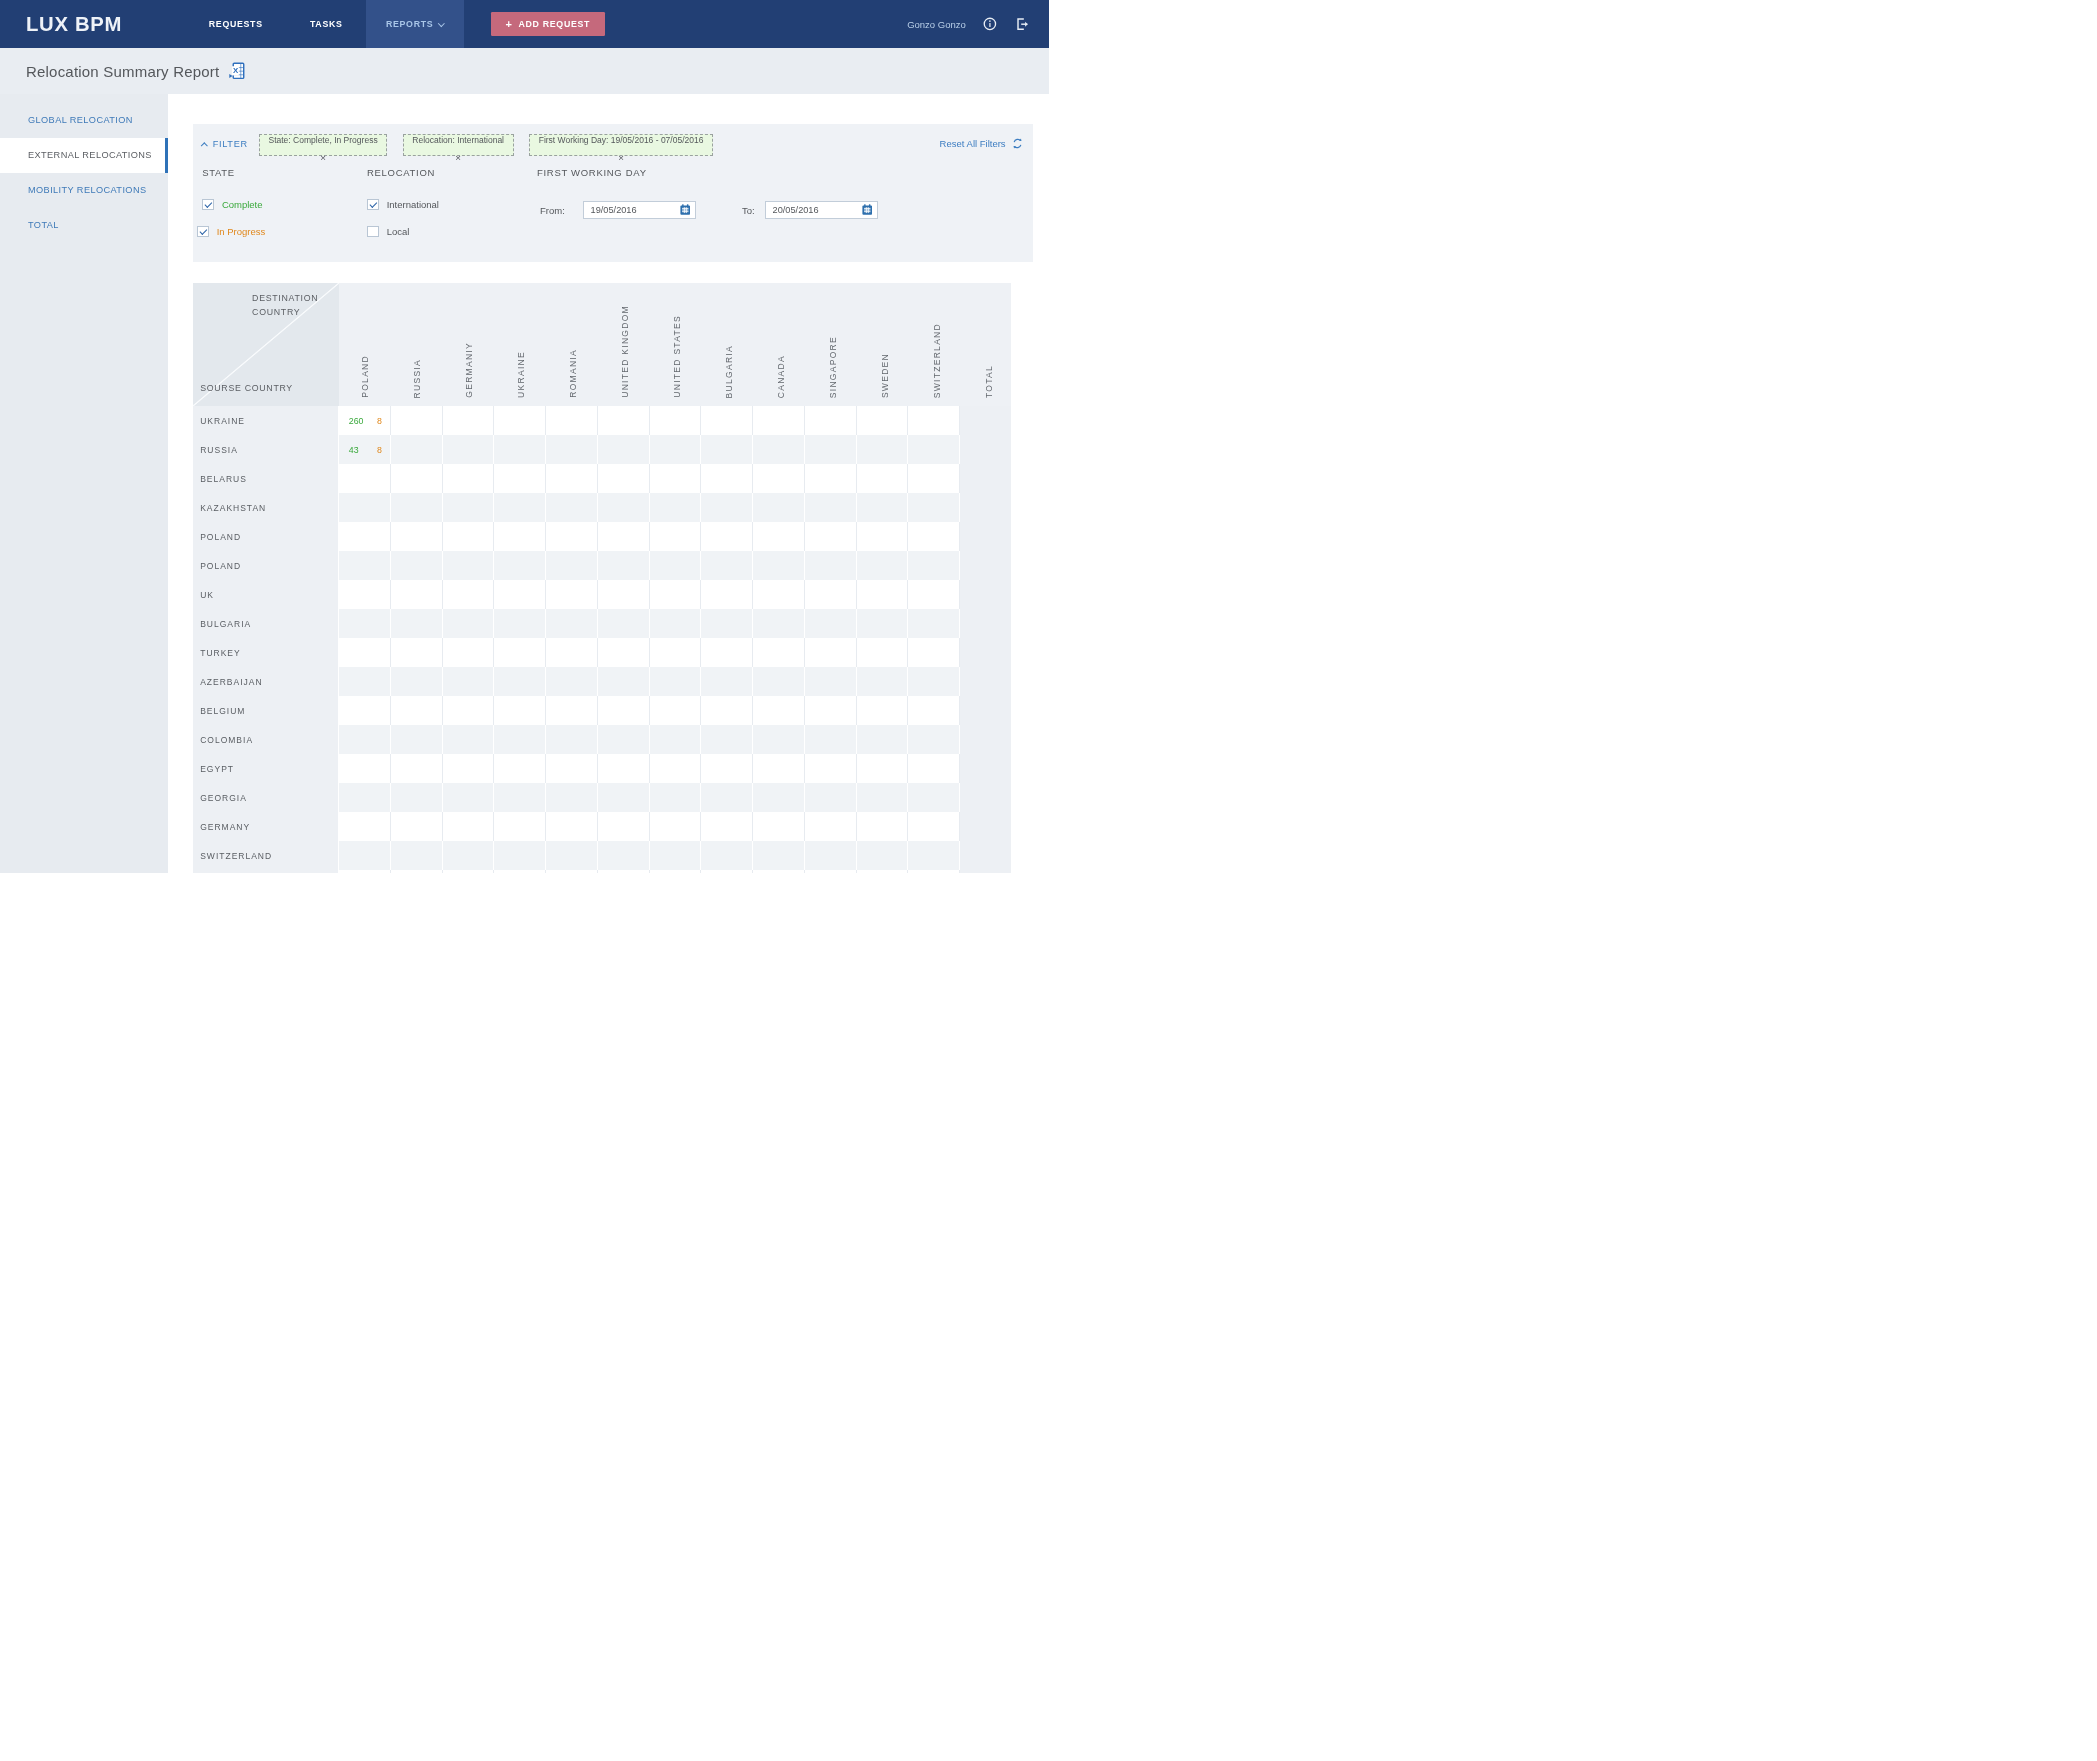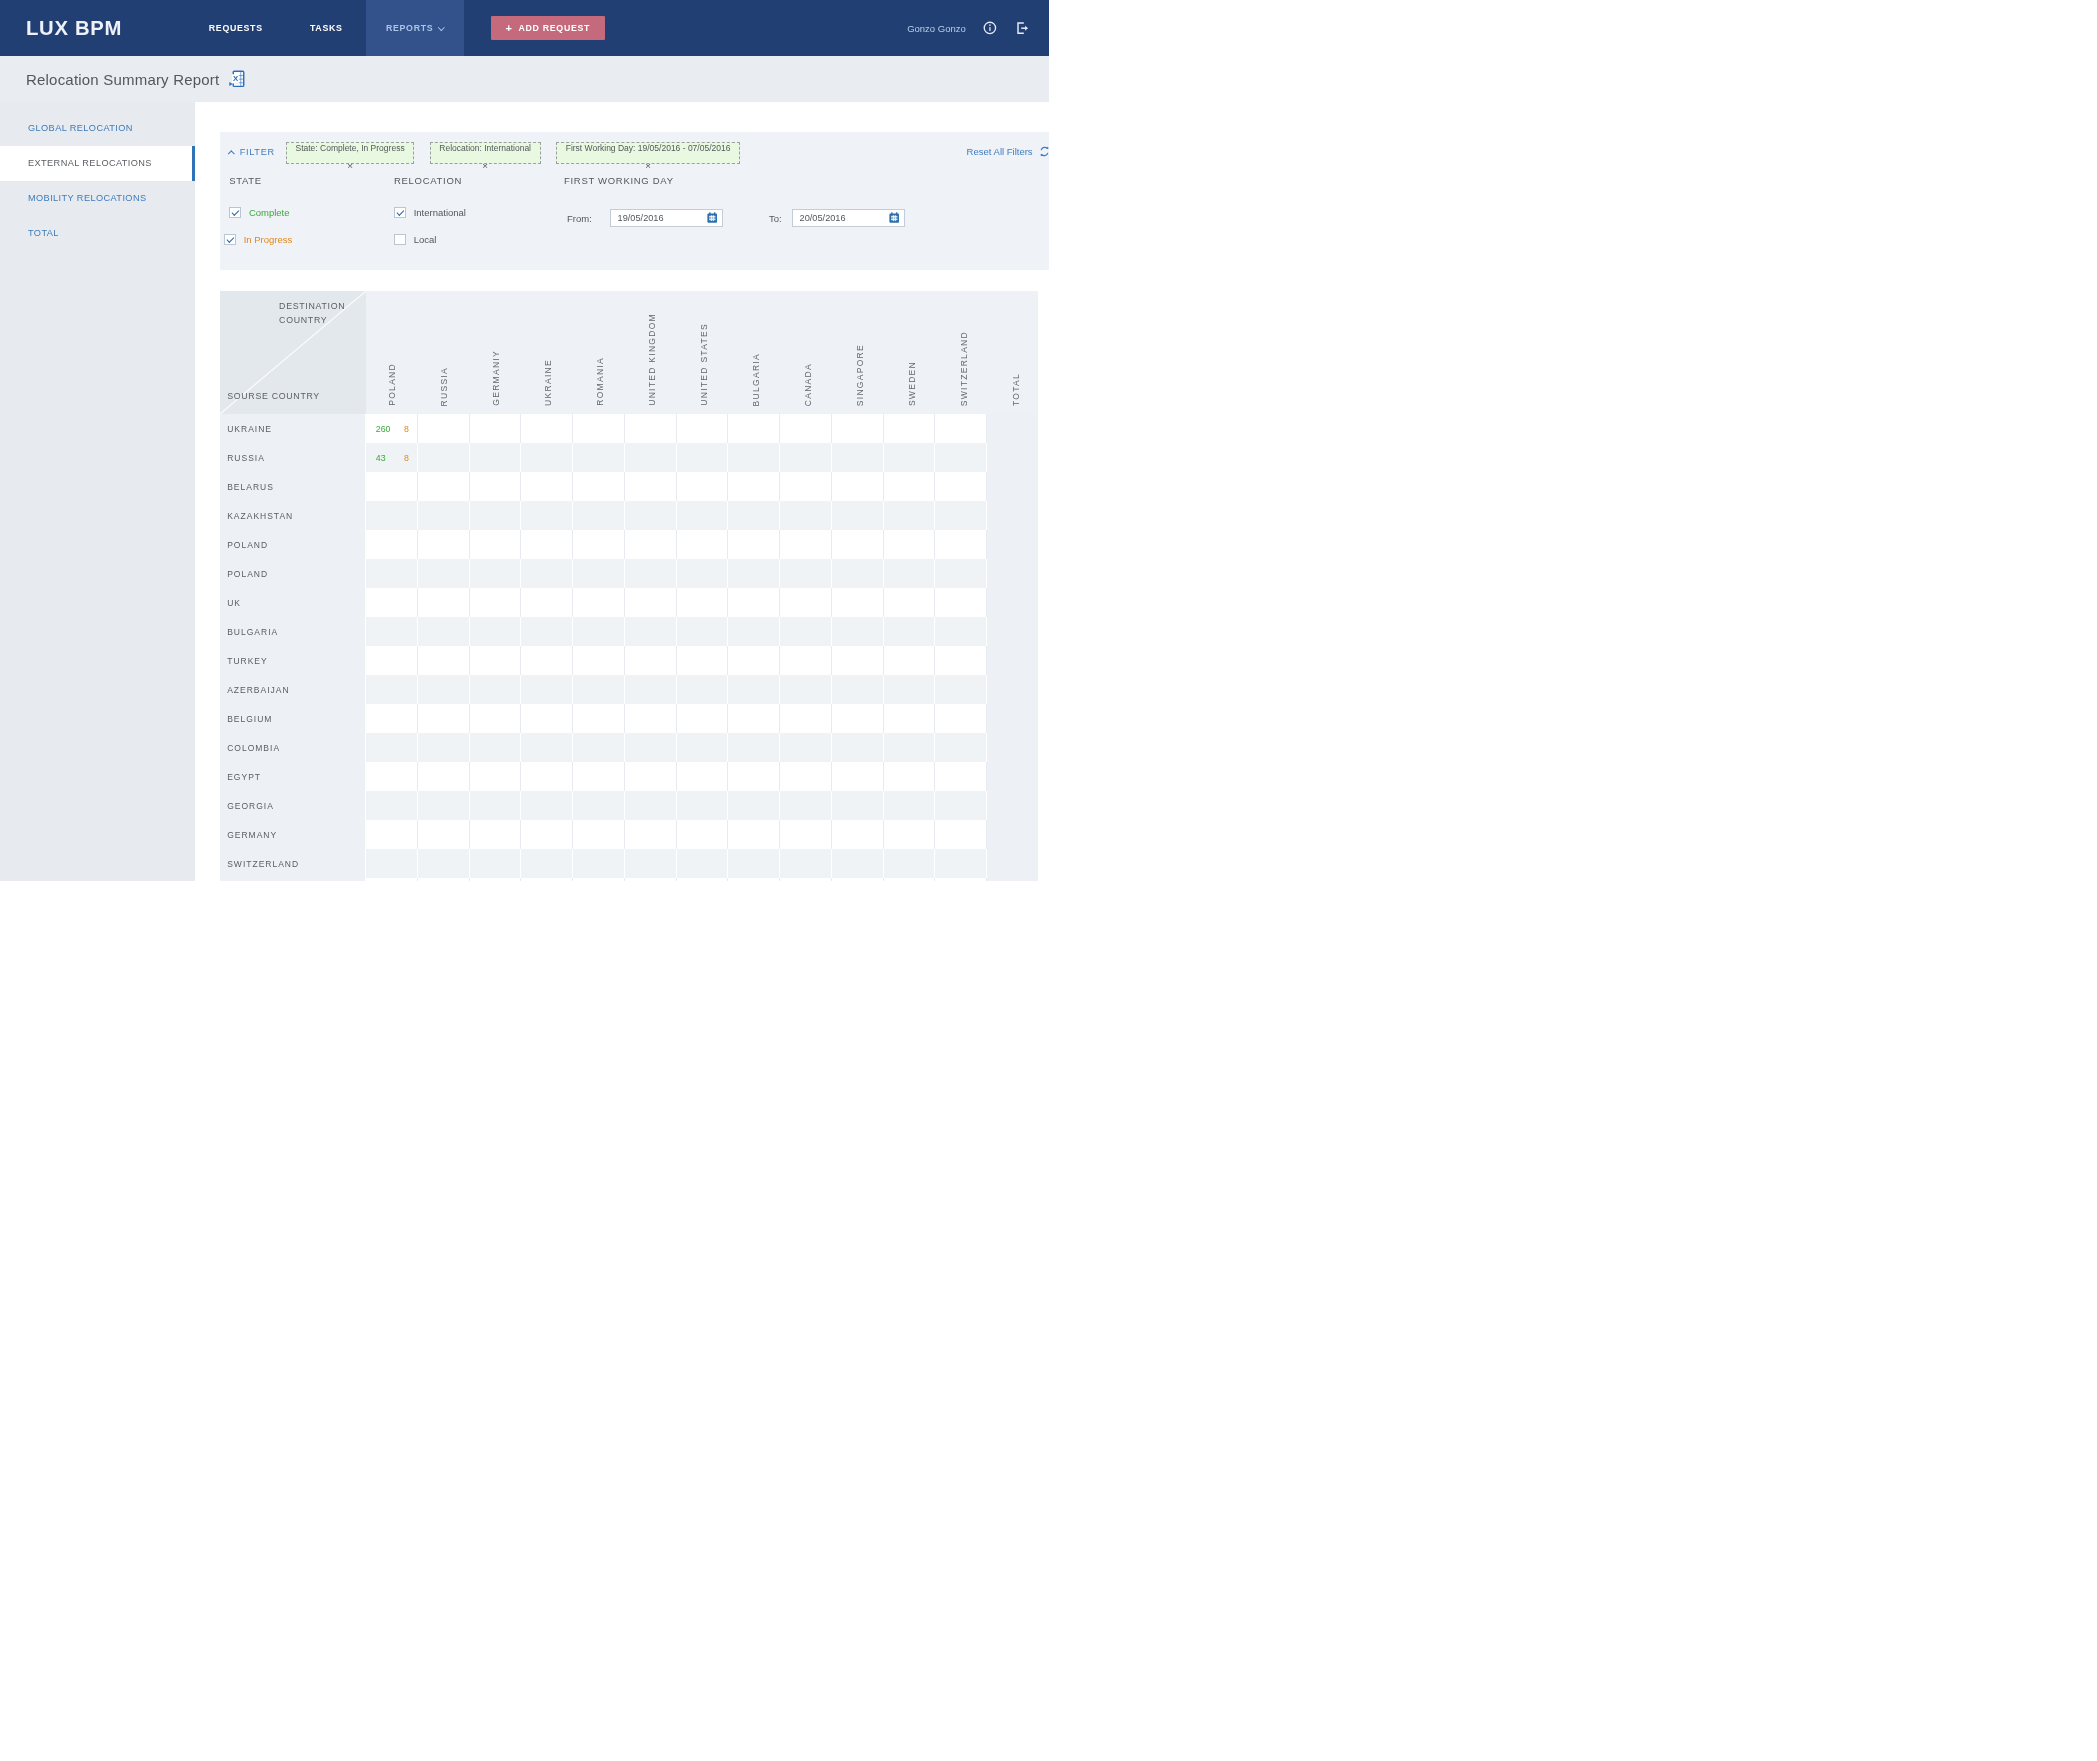--- a/index.html
+++ b/index.html
@@ -1,39 +1,39 @@
 <!DOCTYPE html>
 <html style="font-size:10.5px"><head>
 <meta charset="utf-8">
 <style>
   * { box-sizing: border-box; margin:0; padding:0; }
   html,body { width:1049px; height:881px; overflow:hidden; }
   body { font-family:"Liberation Sans", sans-serif; background:#fff; position:relative; }
 
   
-  .navbar { height:56px; background:#223f74; display:flex; align-items:stretch; }
+  .navbar { height:48px; background:#223f74; display:flex; align-items:stretch; }
   .logo { align-self:center; margin-left:26px; font-size:20.3px; font-weight:bold; color:#eef2f8; letter-spacing:0.7px; }
   .nav { display:flex; margin-left:63px; align-items:stretch; }
   .nav-item { display:flex; align-items:center; padding:0 23.6px; color:#fff; font-size:8.8px; font-weight:bold; letter-spacing:0.7px; cursor:pointer; }
   .nav-item.active { background:#33518a; color:#a9c6e8; gap:5.9px; padding:0 19.7px; }
   .chev { width:4.6px; height:4.6px; border-right:1.3px solid #a9c6e8; border-bottom:1.3px solid #a9c6e8; transform:rotate(45deg) translate(-0.7px,-0.7px); }
   .chev.up { border-color:#3c7dc1; transform:rotate(-135deg) translate(-1.3px,-1.3px); }
   .add-btn { align-self:center; margin-left:27.5px; height:24px; display:flex; align-items:center; gap:5.9px; padding:0 14.4px; background:#c5697c; color:#fff; font-size:8.8px; font-weight:bold; letter-spacing:0.7px; border-radius:1.3px; cursor:pointer; }
   .add-btn .plus { font-size:11px; font-weight:bold; }
   .nav-right { margin-left:auto; display:flex; align-items:center; gap:17.7px; margin-right:19.7px; }
   .user { color:#b9cfe8; font-size:9.5px; }
   .icon-btn { display:flex; cursor:pointer; }
 
   
   .titlebar { height:46px; background:#e9edf2; display:flex; align-items:center; padding-left:26px; gap:8.5px; }
   .page-title { font-size:15px; color:#54575b; letter-spacing:0.2px; }
 
   
   .layout { display:flex; height:779px; overflow:hidden; }
-  .sidebar { width:195px; background:#e7ebf0; padding-top:8.5px; flex-shrink:0; }
+  .sidebar { width:168px; background:#e7ebf0; padding-top:8.5px; flex-shrink:0; }
   .side-item { height:35px; line-height:35px; padding-left:28px; font-size:9.2px; letter-spacing:0.4px; color:#3f7ab8; cursor:pointer; position:relative; }
   .side-item.active { background:#fff; color:#5b5e63; }
   .side-item.active::after { content:""; position:absolute; right:0; top:0; bottom:0; width:3.3px; background:#2f72b8; }
   .main { flex:1; background:#fff; position:relative; overflow:hidden; }
 
   
   .filter-panel { position:absolute; left:25px; top:29.5px; width:840px; height:138px; background:#eff2f6; }
   .filter-toggle { position:absolute; left:9.2px; top:15.7px; display:flex; align-items:center; gap:5.9px; color:#3c7dc1; font-size:9.2px; letter-spacing:0.7px; cursor:pointer; }
   .chips { position:absolute; left:66px; top:10.5px; display:flex; }
   .chip { height:22px; display:flex; align-items:center; gap:7.2px; padding:0 8.5px; background:#e9f8e1; border:0.7px dashed #9aa29f; margin-right:15.7px; font-size:8.5px; color:#54575b;flex-direction:column; }

